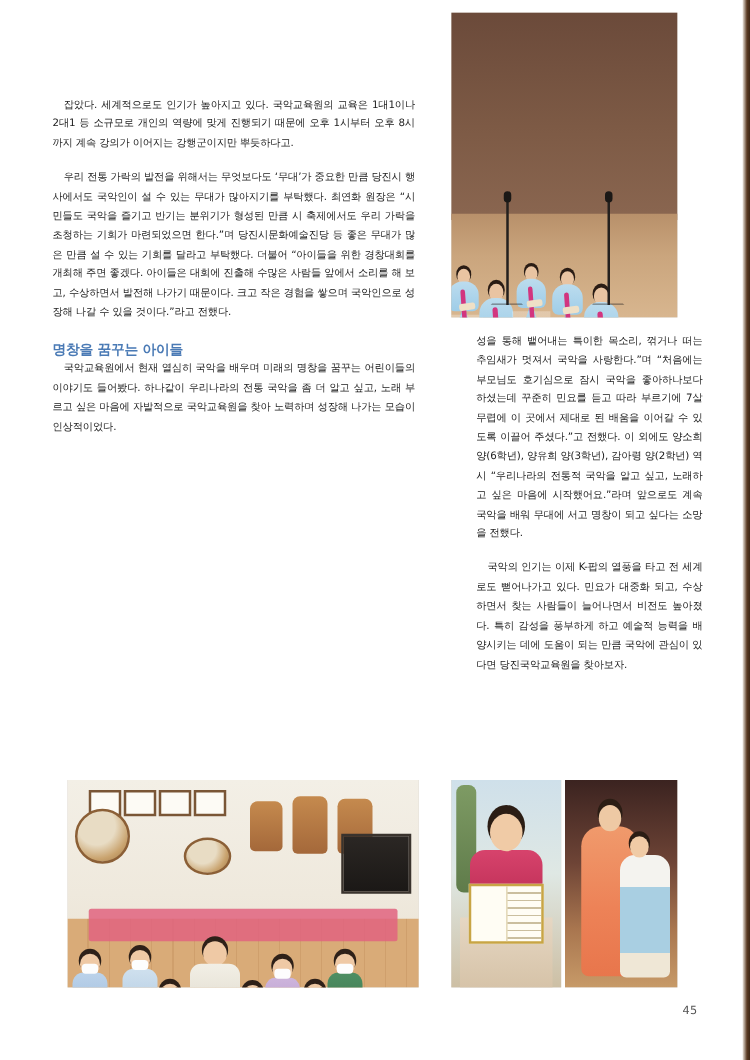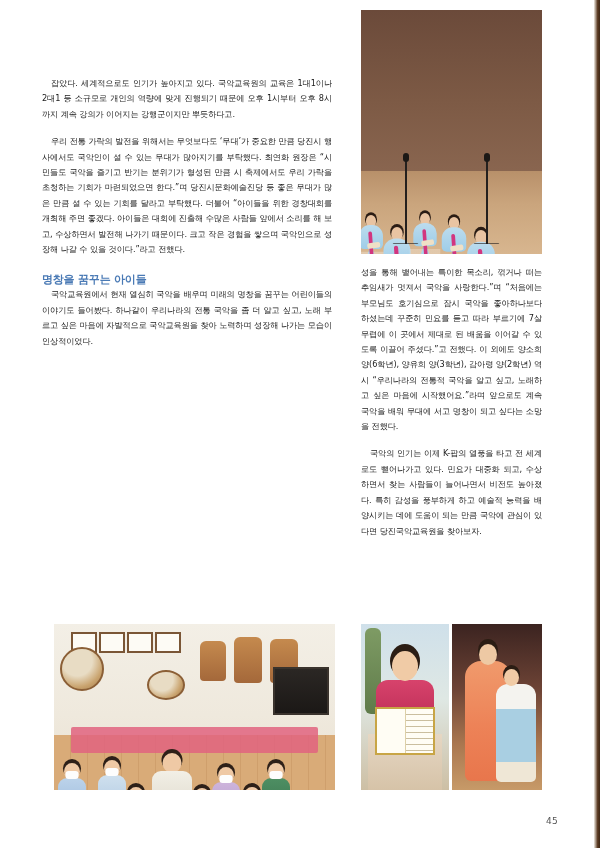--- a/index.html
+++ b/index.html
@@ -15,21 +15,21 @@
     overflow: hidden;
     font-family: "DejaVu Sans", "Liberation Sans", sans-serif;
   }
 
   
   .col {
     position: absolute;
     box-sizing: border-box;
   }
   .col-left  { left: 42px;  top: 76px; width: 290px; }
-  .col-right { left: 361px; top: 265px; width: 181px; }
+  .col-right { left: 381px; top: 265px; width: 181px; }
 
   .para {
     margin: 0 0 12px 0;
     font-size: 8.2px;
     line-height: 15.4px;
     color: #1a1a1a;
     text-align: justify;
     text-indent: 9px;
     word-break: break-all;
     letter-spacing: -0.1px;
@@ -243,21 +243,21 @@
     position: absolute; left: 49%; top: 36%;
     width: 40px; height: 98px;
     background: linear-gradient(180deg, #f4f3ef 0 26%, #a9cfe2 26% 80%, #efe7d6 80% 100%);
     border-radius: 12px 12px 5px 5px;
   }
 
   
   .folio {
     position: absolute;
     right: 42px;
-    bottom: 22px;
+    bottom: 34px;
     font-size: 9px;
     color: #555;
     letter-spacing: 0.3px;
   }
 
   
   .spine {
     position: absolute;
     right: 0; top: 0; bottom: 0;
     width: 6px;

